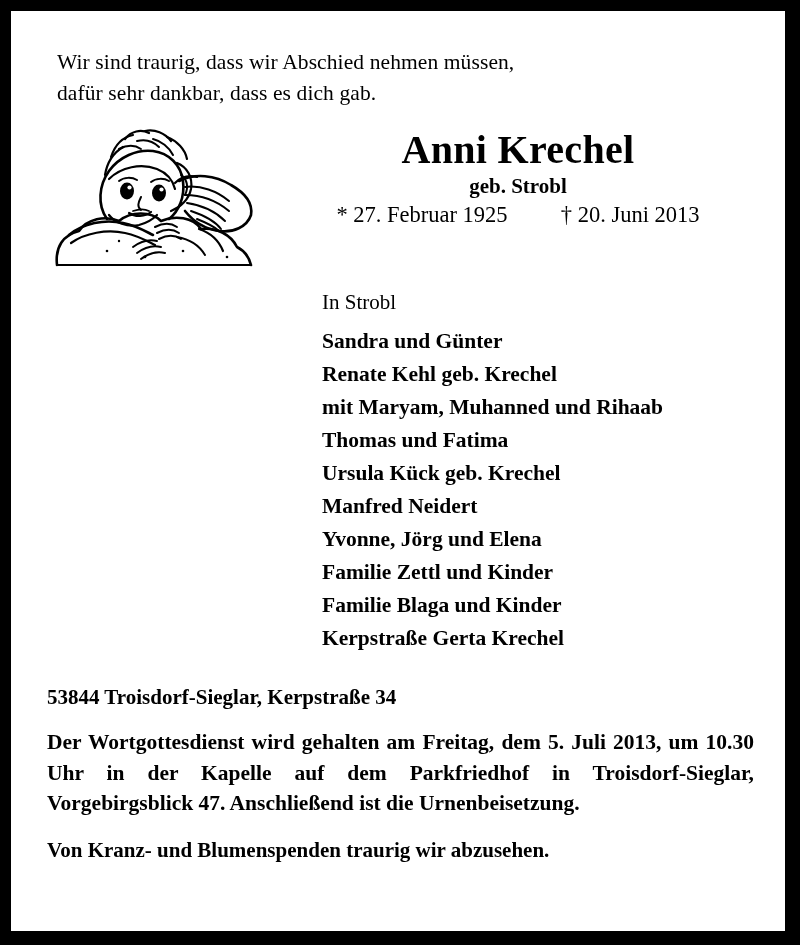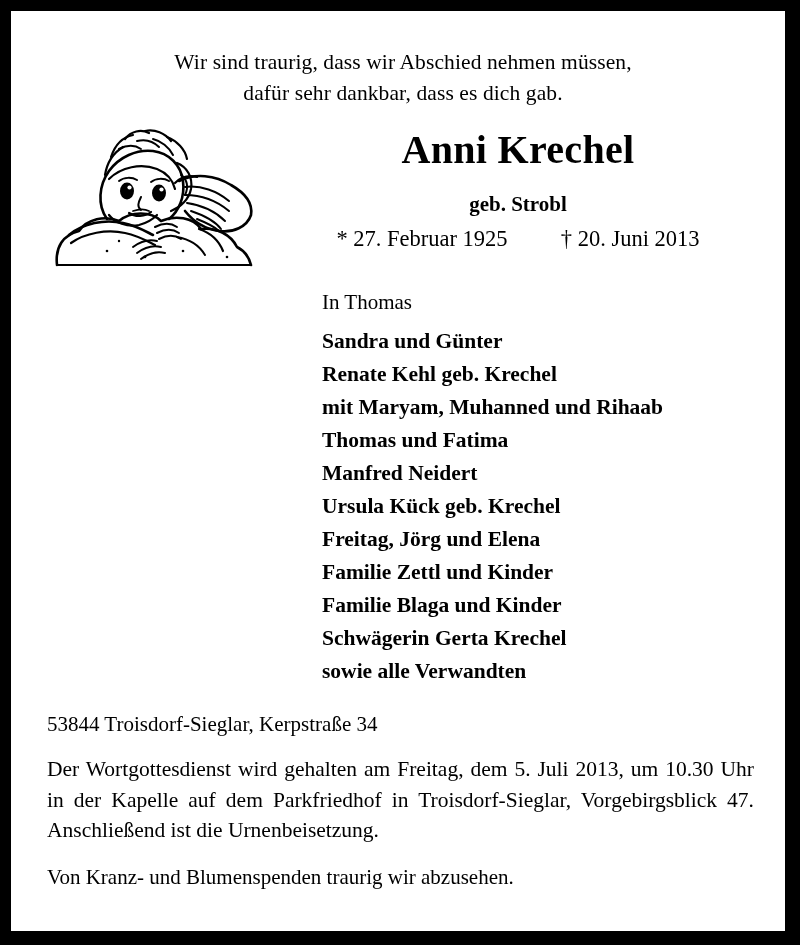--- a/index.html
+++ b/index.html
@@ -33,26 +33,26 @@
     position: relative;
     width: 100%;
     height: 100%;
     background: #ffffff;
     box-sizing: border-box;
     overflow: hidden;
   }
 
   
   .verse {
-    text-align: center;
+    text-align: left;
     font-size: 21.5px;
     line-height: 31px;
     letter-spacing: 0.1px;
     padding-top: 36px;
-    padding-left: 30px;
+    padding-left: 46px;
     padding-right: 20px;
   }
   .verse-line { display: block; white-space: nowrap; }
 
   
   .header-band {
     position: relative;
     margin-top: 14px;
     height: 148px;
   }
@@ -75,26 +75,26 @@
   .deceased-name {
     font-size: 40px;
     font-weight: bold;
     line-height: 46px;
     letter-spacing: 0.3px;
   }
   .maiden-name {
     font-size: 21px;
     font-weight: bold;
     line-height: 26px;
-    margin-top: 18px;
+    margin-top: 0;
   }
   .life-dates {
     font-size: 22.5px;
     line-height: 28px;
-    margin-top: 8px;
+    margin-top: 2px;
     white-space: nowrap;
   }
   .date-gap { display: inline-block; width: 42px; }
 
   
   .mourners {
     margin-top: 16px;
     padding-left: 311px;
   }
   .mourn-intro {
@@ -110,21 +110,22 @@
     font-size: 21.5px;
     font-weight: bold;
     line-height: 33px;
     white-space: nowrap;
   }
 
   
   .details {
     padding-left: 36px;
     padding-right: 31px;
-    margin-top: 22px;
+    margin-top: 28px;
+    font-weight: bold;
   }
   .address-line {
     font-size: 21px;
     line-height: 28px;
   }
   .service-text {
     font-size: 21.5px;
     line-height: 30.5px;
     text-align: justify;
     margin-top: 16px;
@@ -227,33 +228,32 @@
           <span>*</span>
           <span>27. Februar 1925</span>
           <span class="date-gap"></span>
           <span>†</span>
           <span>20. Juni 2013</span>
         </div>
       </div>
     </div>
 
     <div class="mourners">
-      <div class="mourn-intro">In Thomas</div>
+      <div class="mourn-intro">In Strobl</div>
       <ul class="mourn-list">
         <li>Sandra und Günter</li>
         <li>Renate Kehl geb. Krechel</li>
         <li>mit Maryam, Muhanned und Rihaab</li>
         <li>Thomas und Fatima</li>
+        <li>Ursula Kück geb. Krechel</li>
         <li>Manfred Neidert</li>
-        <li>Ursula Kück geb. Krechel</li>
-        <li>Freitag, Jörg und Elena</li>
+        <li>Yvonne, Jörg und Elena</li>
         <li>Familie Zettl und Kinder</li>
         <li>Familie Blaga und Kinder</li>
-        <li>Schwägerin Gerta Krechel</li>
-        <li>sowie alle Verwandten</li>
+        <li>Kerpstraße Gerta Krechel</li>
       </ul>
     </div>
 
     <div class="details">
       <div class="address-line">53844 Troisdorf-Sieglar, Kerpstraße 34</div>
       <div class="service-text">Der Wortgottesdienst wird gehalten am Freitag, dem 5. Juli 2013, um 10.30 Uhr in der Kapelle auf dem Parkfriedhof in Troisdorf-Sieglar, Vorgebirgsblick 47. Anschließend ist die Urnenbeisetzung.</div>
       <div class="closing-text">Von Kranz- und Blumenspenden traurig wir abzusehen.</div>
     </div>
 
   </div>

